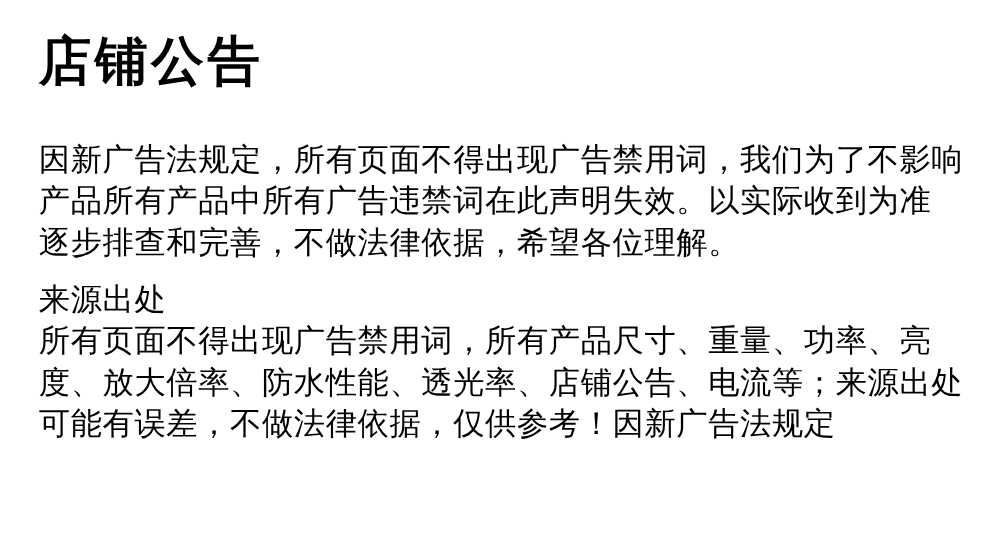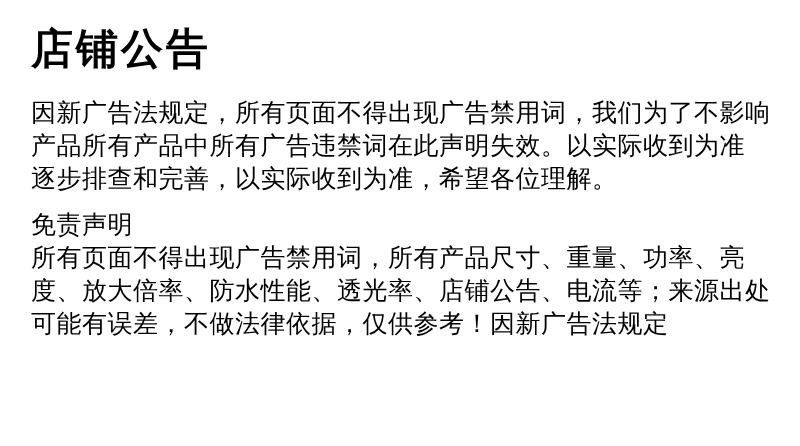--- a/index.html
+++ b/index.html
@@ -30,39 +30,39 @@
     letter-spacing: 3px;
     color: #000000;
   }
   .para {
     font-size: 25px;
     line-height: 33px;
     letter-spacing: 0.5px;
     color: #000000;
     font-weight: 400;
   }
-  .announcement { margin-top: 20px; }
+  .announcement { margin-top: 36px; }
   .disclaimer   { margin-top: 13px; }
   .line {
     white-space: nowrap;
   }
 </style>
 </head>
 <body>
 
 <div class="page">
 
   <h1 class="title">店铺公告</h1>
 
   <div class="para announcement">
     <div class="line">因新广告法规定，所有页面不得出现广告禁用词，我们为了不影响</div>
     <div class="line">产品所有产品中所有广告违禁词在此声明失效。以实际收到为准</div>
-    <div class="line">逐步排查和完善，以实际收到为准，希望各位理解。</div>
+    <div class="line">逐步排查和完善，不做法律依据，希望各位理解。</div>
   </div>
 
   <div class="para disclaimer">
-    <div class="line">免责声明</div>
+    <div class="line">来源出处</div>
     <div class="line">所有页面不得出现广告禁用词，所有产品尺寸、重量、功率、亮</div>
     <div class="line">度、放大倍率、防水性能、透光率、店铺公告、电流等；来源出处</div>
     <div class="line">可能有误差，不做法律依据，仅供参考！因新广告法规定</div>
   </div>
 
 </div>
 
 </body></html>

